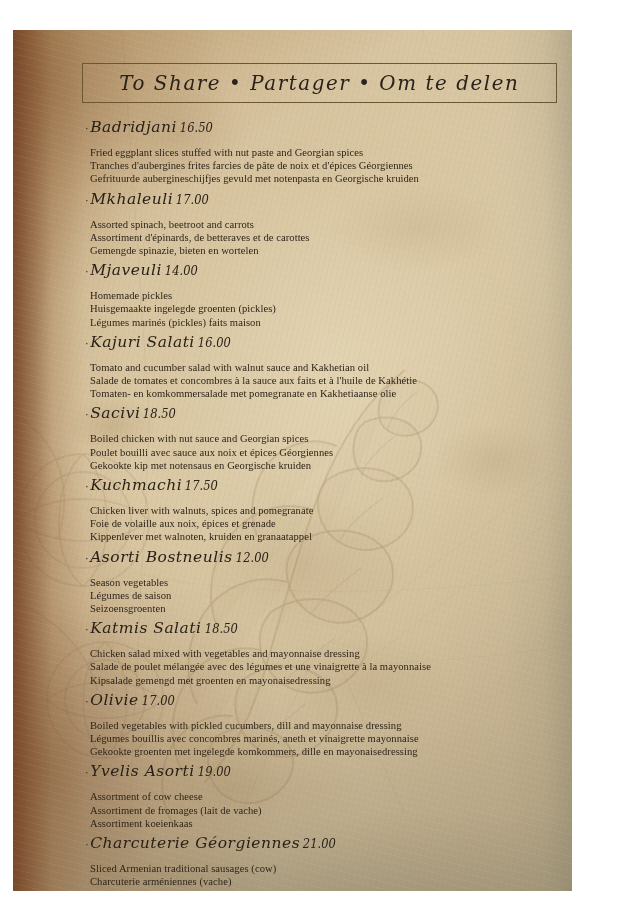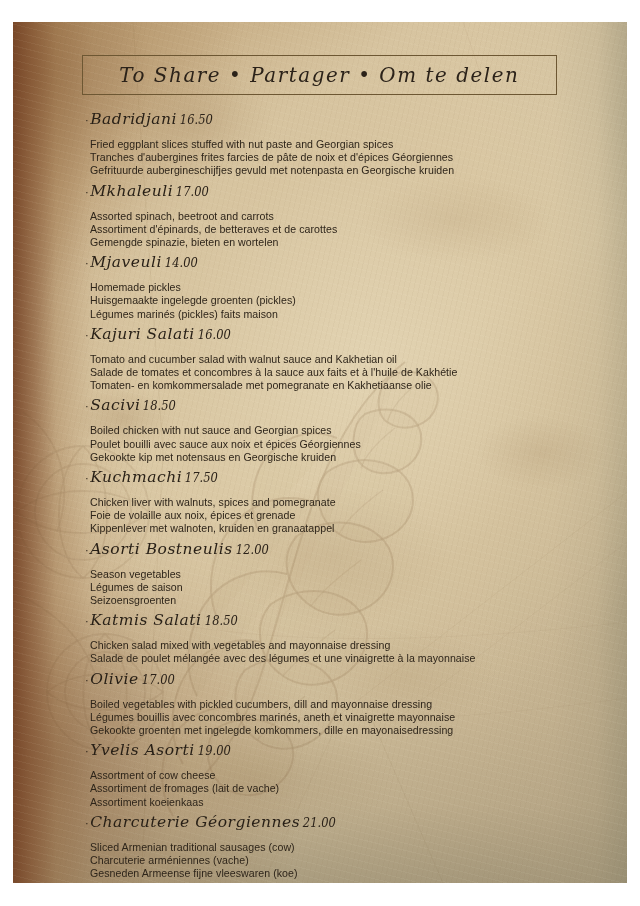--- a/index.html
+++ b/index.html
@@ -12,22 +12,22 @@
     width: 640px;
     height: 906px;
     overflow: hidden;
     font-family: "Liberation Sans", sans-serif;
   }
 
   
   #menu-page {
     position: absolute;
     left: 13px;
-    top: 22px;
-    width: 614px;
+    top: 30px;
+    width: 559px;
     height: 861px;
     overflow: hidden;
     background-color: #c9b189;
     background-image:
       
       radial-gradient(ellipse 70% 55% at 58% 40%, rgba(226,211,178,0.92) 0%, rgba(214,195,158,0.55) 45%, rgba(190,166,126,0.0) 78%),
       
       linear-gradient(to right, rgba(116,66,36,0.92) 0%, rgba(128,79,45,0.72) 3%, rgba(150,106,64,0.42) 7%, rgba(176,139,96,0.16) 13%, rgba(190,160,120,0.0) 22%),
       
       radial-gradient(ellipse 42% 38% at 6% 86%, rgba(104,62,34,0.55) 0%, rgba(140,98,58,0.22) 52%, rgba(160,125,84,0.0) 100%),
@@ -154,21 +154,21 @@
     white-space: nowrap;
     transform: scaleX(0.92);
     transform-origin: right center;
   }
 
   .item-desc {
     margin-top: 4px;
     padding-left: 5px;
   }
   .desc-line {
-    font-family: Liberation Sans, sans-serif;
+    font-family: Liberation Serif, serif;
     font-size: 10.6px;
     line-height: 13.2px;
     color: #2e251a;
     white-space: nowrap;
     letter-spacing: 0.05px;
   }
 
   
   .menu-item { margin-bottom: 4px; }
 </style>
@@ -315,20 +315,21 @@
           </div>
         </div>
         <div class="menu-item">
           <div class="item-head">
             <div class="item-name"><span class="bullet">·</span><span>Katmis Salati</span></div>
             <div class="item-price">18.50</div>
           </div>
           <div class="item-desc">
             <div class="desc-line">Chicken salad mixed with vegetables and mayonnaise dressing</div>
             <div class="desc-line">Salade de poulet mélangée avec des légumes et une vinaigrette à la mayonnaise</div>
+            <div class="desc-line">Kipsalade gemengd met groenten en mayonaisedressing</div>
           </div>
         </div>
         <div class="menu-item">
           <div class="item-head">
             <div class="item-name"><span class="bullet">·</span><span>Olivie</span></div>
             <div class="item-price">17.00</div>
           </div>
           <div class="item-desc">
             <div class="desc-line">Boiled vegetables with pickled cucumbers, dill and mayonnaise dressing</div>
             <div class="desc-line">Légumes bouillis avec concombres marinés, aneth et vinaigrette mayonnaise</div>

